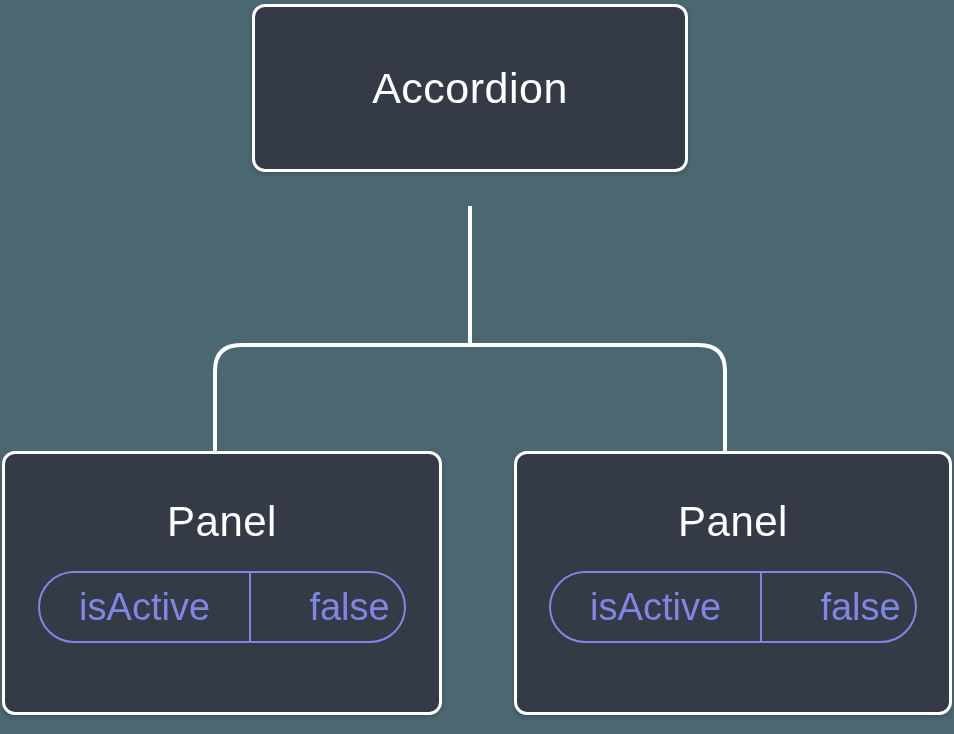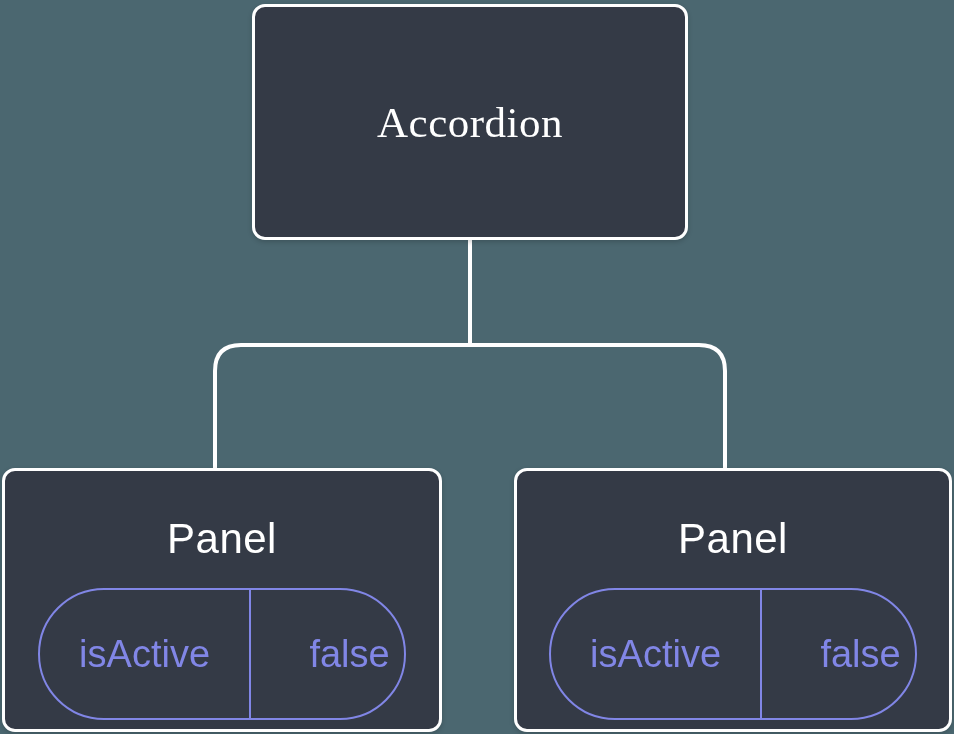--- a/index.html
+++ b/index.html
@@ -37,34 +37,33 @@
   .node {
     position: absolute;
     background: var(--node-bg);
     border: 3px solid var(--node-border);
     border-radius: 13px;
     z-index: 2;
     box-shadow: 0 2px 5px rgba(0,0,0,0.18);
   }
   .root-node {
     left: 252px; top: 4px;
-    width: 436px; height: 236px;
+    width: 436px; height: 168px;
     display: flex;
     align-items: center;
     justify-content: center;
-    font-family: Liberation Serif, serif;
   }
   .root-label {
     color: var(--node-text);
     font-size: 43px;
     font-weight: 500;
     letter-spacing: 0.5px;
   }
   .panel-node {
-    top: 468px;
+    top: 451px;
     width: 440px; height: 264px;
   }
   .panel-left  { left: 2px; }
   .panel-right { left: 514px; width: 438px; }
   .panel-title {
     position: absolute;
     left: 0; right: 0;
     top: 38px;
     height: 60px;
     line-height: 60px;
@@ -72,21 +71,21 @@
     color: var(--node-text);
     font-size: 42px;
     font-weight: 500;
     letter-spacing: 0.5px;
   }
   .state-pill {
     position: absolute;
     top: 117px;
     left: 50%;
     transform: translateX(-50%);
-    width: 368px; height: 132px;
+    width: 368px; height: 72px;
     border: 2px solid var(--state-accent);
     border-radius: 999px;
     display: flex;
     align-items: stretch;
     overflow: hidden;
   }
   .state-cell {
     display: flex;
     align-items: center;
     justify-content: center;

